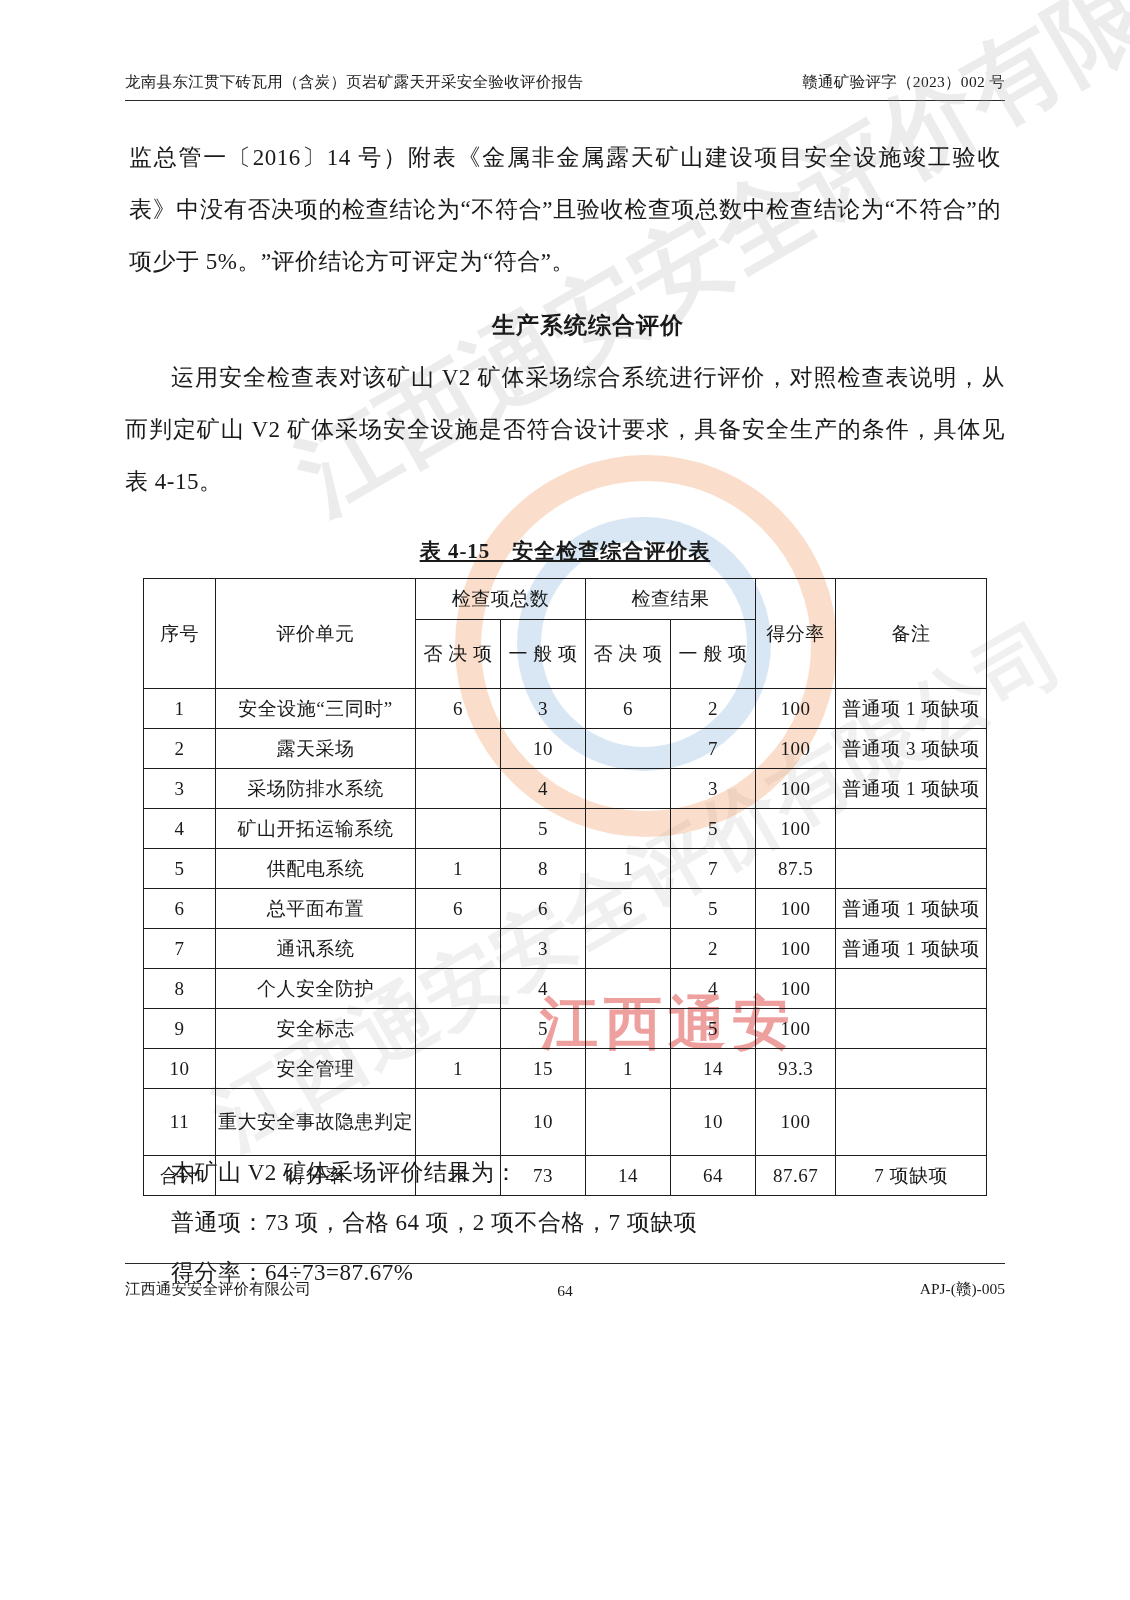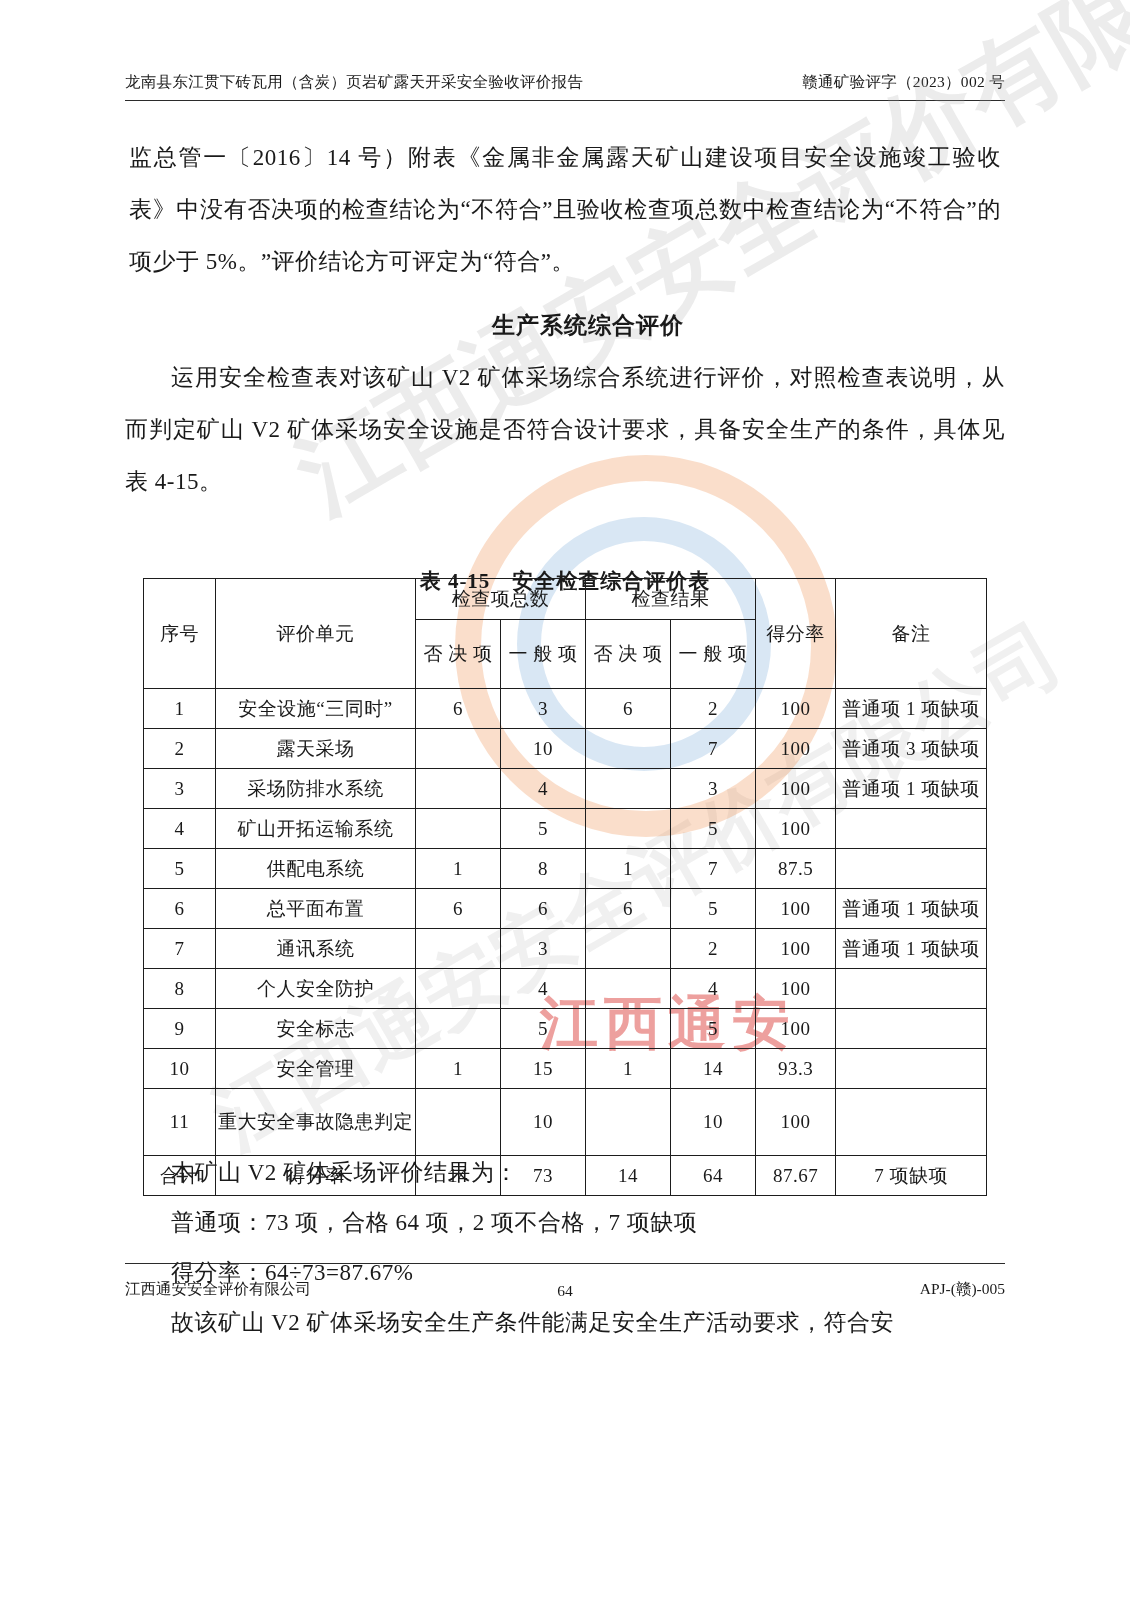--- a/index.html
+++ b/index.html
@@ -66,27 +66,28 @@
     text-indent: 2em;
     letter-spacing: 1px;
     text-align: center;
   }
 
   #block-top { position: absolute; top: 128px; left: 0; right: 0; }
   #block-mid { position: absolute; top: 300px; left: 0; right: 0; }
 
   .table-caption {
     position: absolute;
-    top: 567px;
+    top: 537px;
     left: 0;
     right: 0;
     text-align: center;
     font-size: 21px;
     font-weight: bold;
     letter-spacing: 1px;
+    text-decoration: underline;
   }
 
   
   .tbl-wrap {
     position: absolute;
     top: 578px;
     left: 18px;
     right: 18px;
   }
   table.eval {
@@ -382,21 +383,20 @@
             <td>7 项缺项</td>
           </tr>
         </tbody>
       </table>
     </div>
 
     <div id="block-bottom">
       <p class="para indent" style="margin:0">本矿山 V2 矿体采场评价结果为：</p>
       <p class="para indent" style="margin:0">普通项：73 项，合格 64 项，2 项不合格，7 项缺项</p>
       <p class="para indent" style="margin:0">得分率：64÷73=87.67%</p>
-      <p class="para indent" style="margin:0">故该矿山 V2 矿体采场安全生产条件能满足安全生产活动要求，符合安</p>
     </div>
 
     <div class="footer-rule"></div>
     <div class="footer">
       <span>江西通安安全评价有限公司</span>
       <span>APJ-(赣)-005</span>
     </div>
     <div class="footer-center">64</div>
 
   </div>

